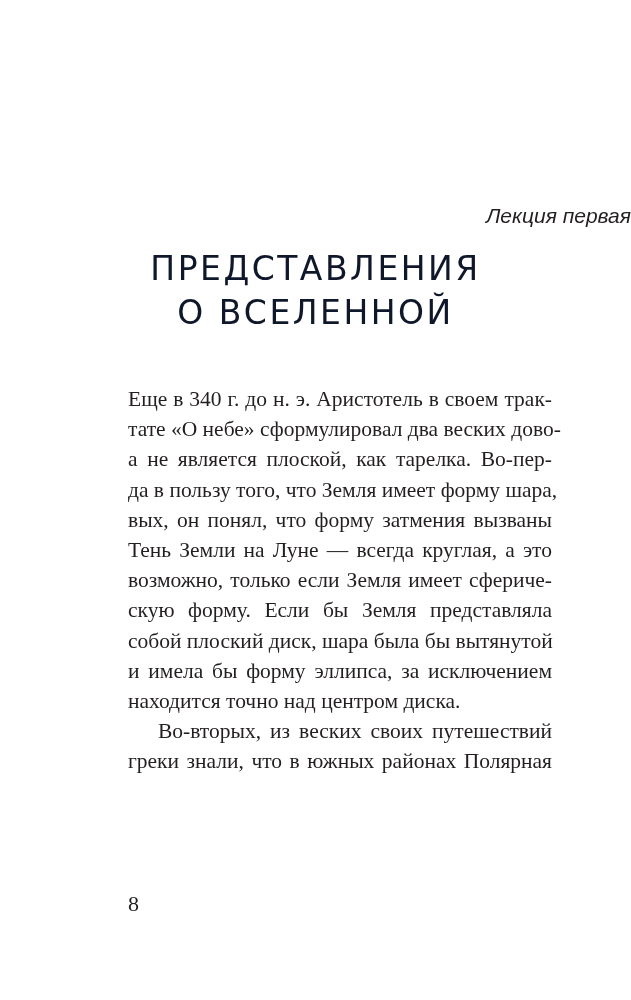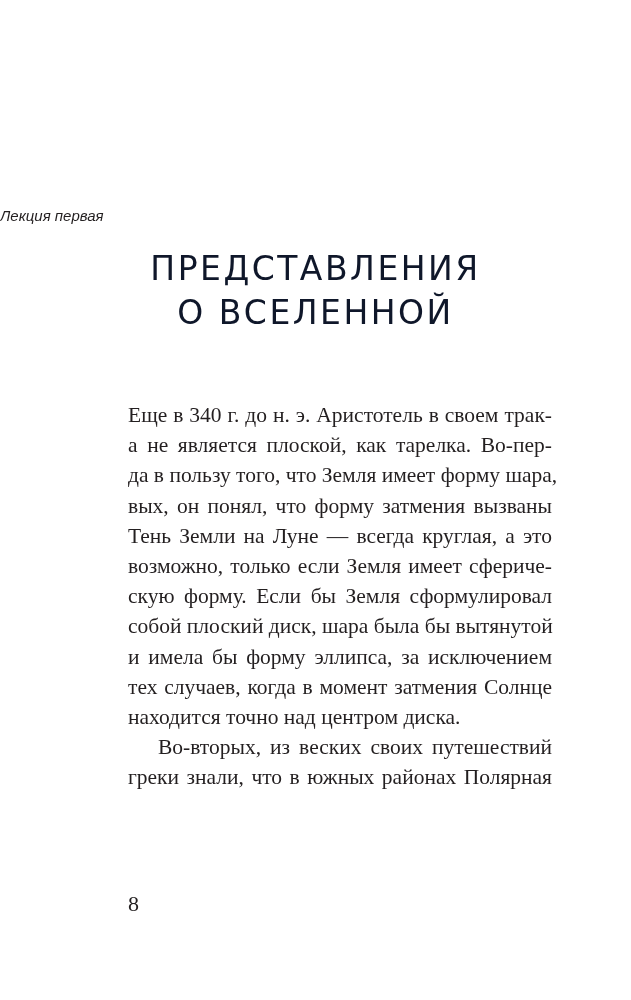--- a/index.html
+++ b/index.html
@@ -12,24 +12,24 @@
       height: 1000px;
       position: relative;
       overflow: hidden;
       color: #231f20;
     }
     .chapter-label {
       position: absolute;
       left: 0;
       width: 631px;
       top: 203px;
-      text-align: left;
+      text-align: right;
       font-family: "Liberation Sans", sans-serif;
       font-style: italic;
-      font-size: 15px;
+      font-size: 21px;
       line-height: 26px;
       color: #231f20;
     }
     .chapter-title {
       position: absolute;
       left: 0;
       width: 631px;
       top: 247px;
       text-align: center;
       font-family: "DejaVu Sans", sans-serif;
@@ -38,21 +38,21 @@
       line-height: 44px;
       letter-spacing: 2.5px;
       color: #0f172a;
       margin: 0;
     }
     .chapter-title span { display: block; }
     .body-text {
       position: absolute;
       left: 128px;
       width: 424px;
-      top: 400px;
+      top: 384px;
       font-family: "Liberation Serif", serif;
       font-size: 21.5px;
       line-height: 30.2px;
       color: #231f20;
     }
     .line {
       display: block;
       white-space: nowrap;
       text-align: justify;
       text-align-last: justify;
@@ -80,29 +80,29 @@
 <div class="chapter-label">Лекция первая</div>
 
 <h1 class="chapter-title">
   <span>ПРЕДСТАВЛЕНИЯ</span>
   <span>О ВСЕЛЕННОЙ</span>
 </h1>
 
 <div class="body-text">
   <div>
     <span class="line">Еще в 340 г. до н. э. Аристотель в своем трак-</span>
+    <span class="line">тате «О небе» сформулировал два веских дово-</span>
     <span class="line">а не является плоской, как тарелка. Во-пер-</span>
     <span class="line">да в пользу того, что Земля имеет форму шара,</span>
     <span class="line">вых, он понял, что форму затмения вызваны</span>
     <span class="line">Тень Земли на Луне — всегда круглая, а это</span>
     <span class="line">возможно, только если Земля имеет сфериче-</span>
-    <span class="line">скую форму. Если бы Земля сформулировал</span>
+    <span class="line">скую форму. Если бы Земля представляла</span>
     <span class="line">собой плоский диск, шара была бы вытянутой</span>
     <span class="line">и имела бы форму эллипса, за исключением</span>
-    <span class="line">тех случаев, когда в момент затмения Солнце</span>
     <span class="line last">находится точно над центром диска.</span>
   </div>
   <div>
     <span class="line indent">Во-вторых, из веских своих путешествий</span>
     <span class="line">греки знали, что в южных районах Полярная</span>
   </div>
 </div>
 
 <div class="page-number">8</div>
 

